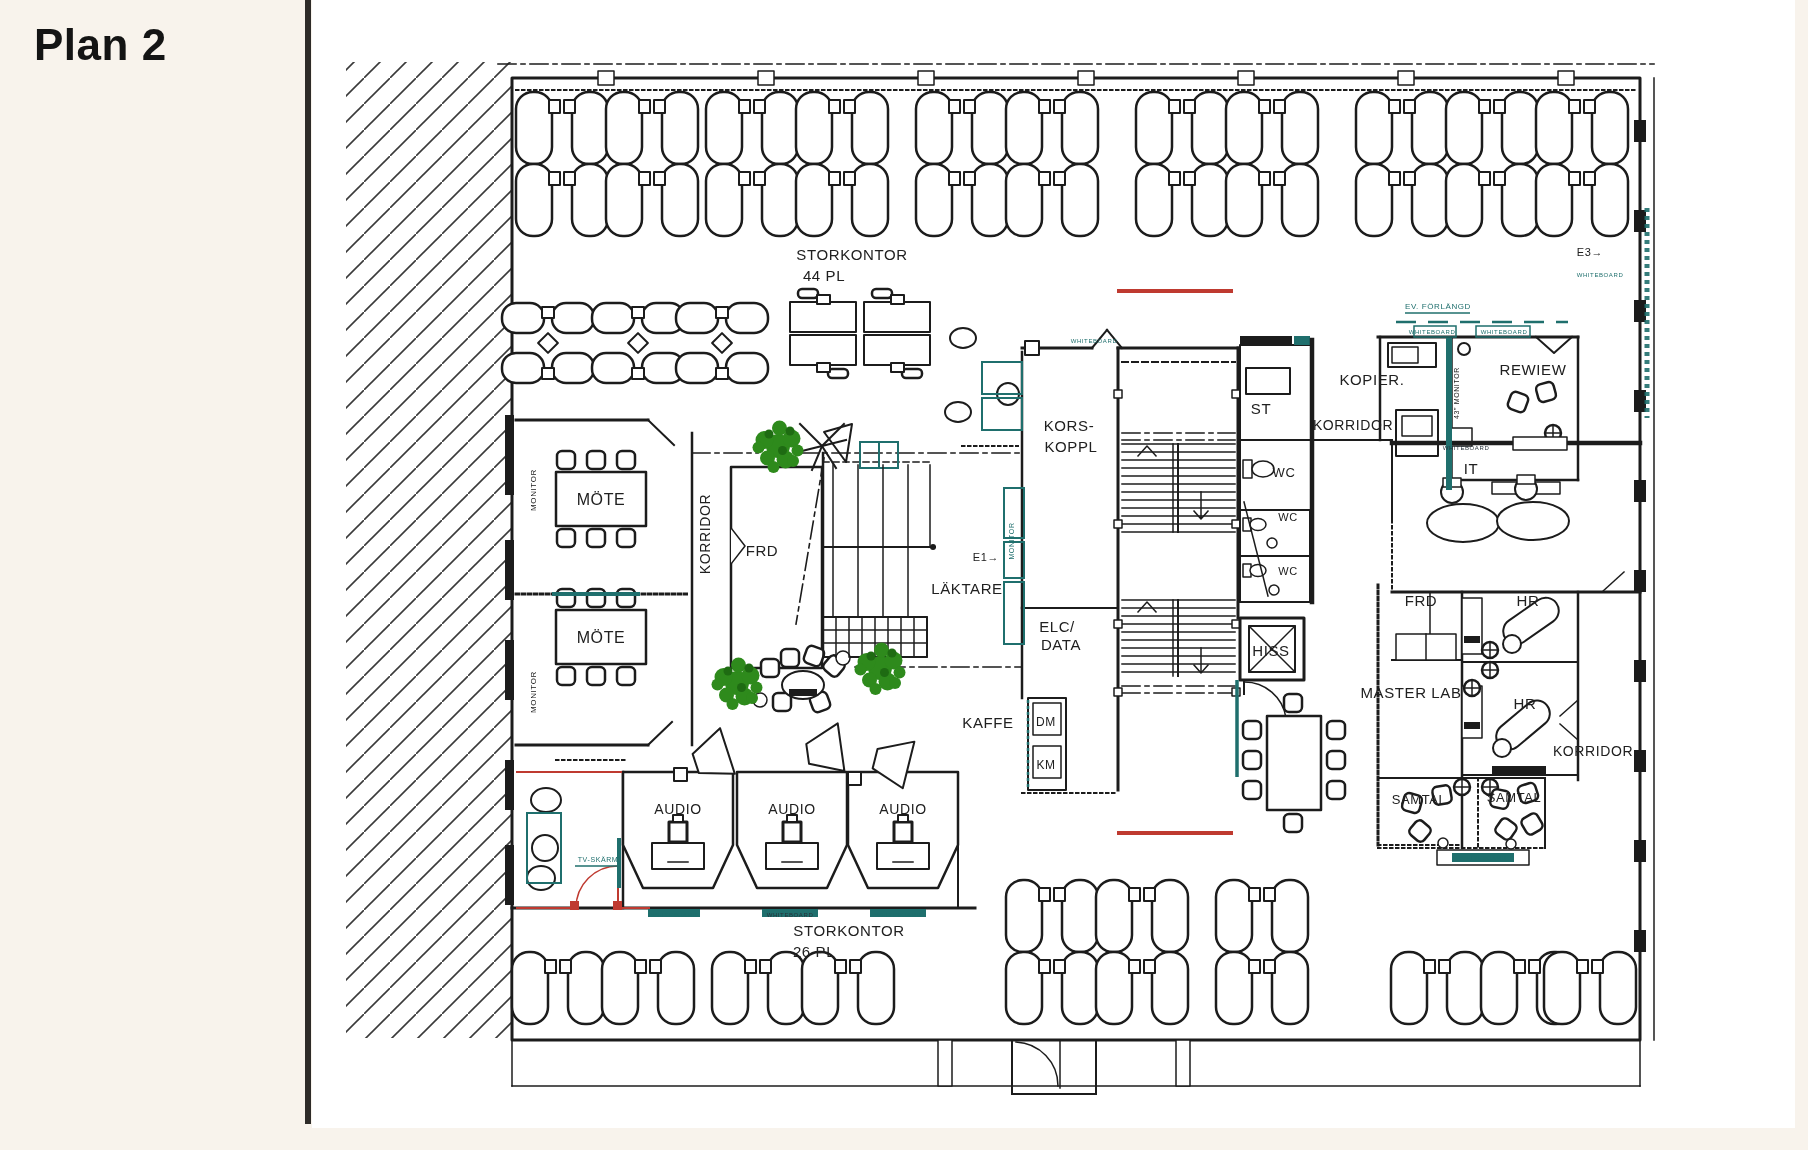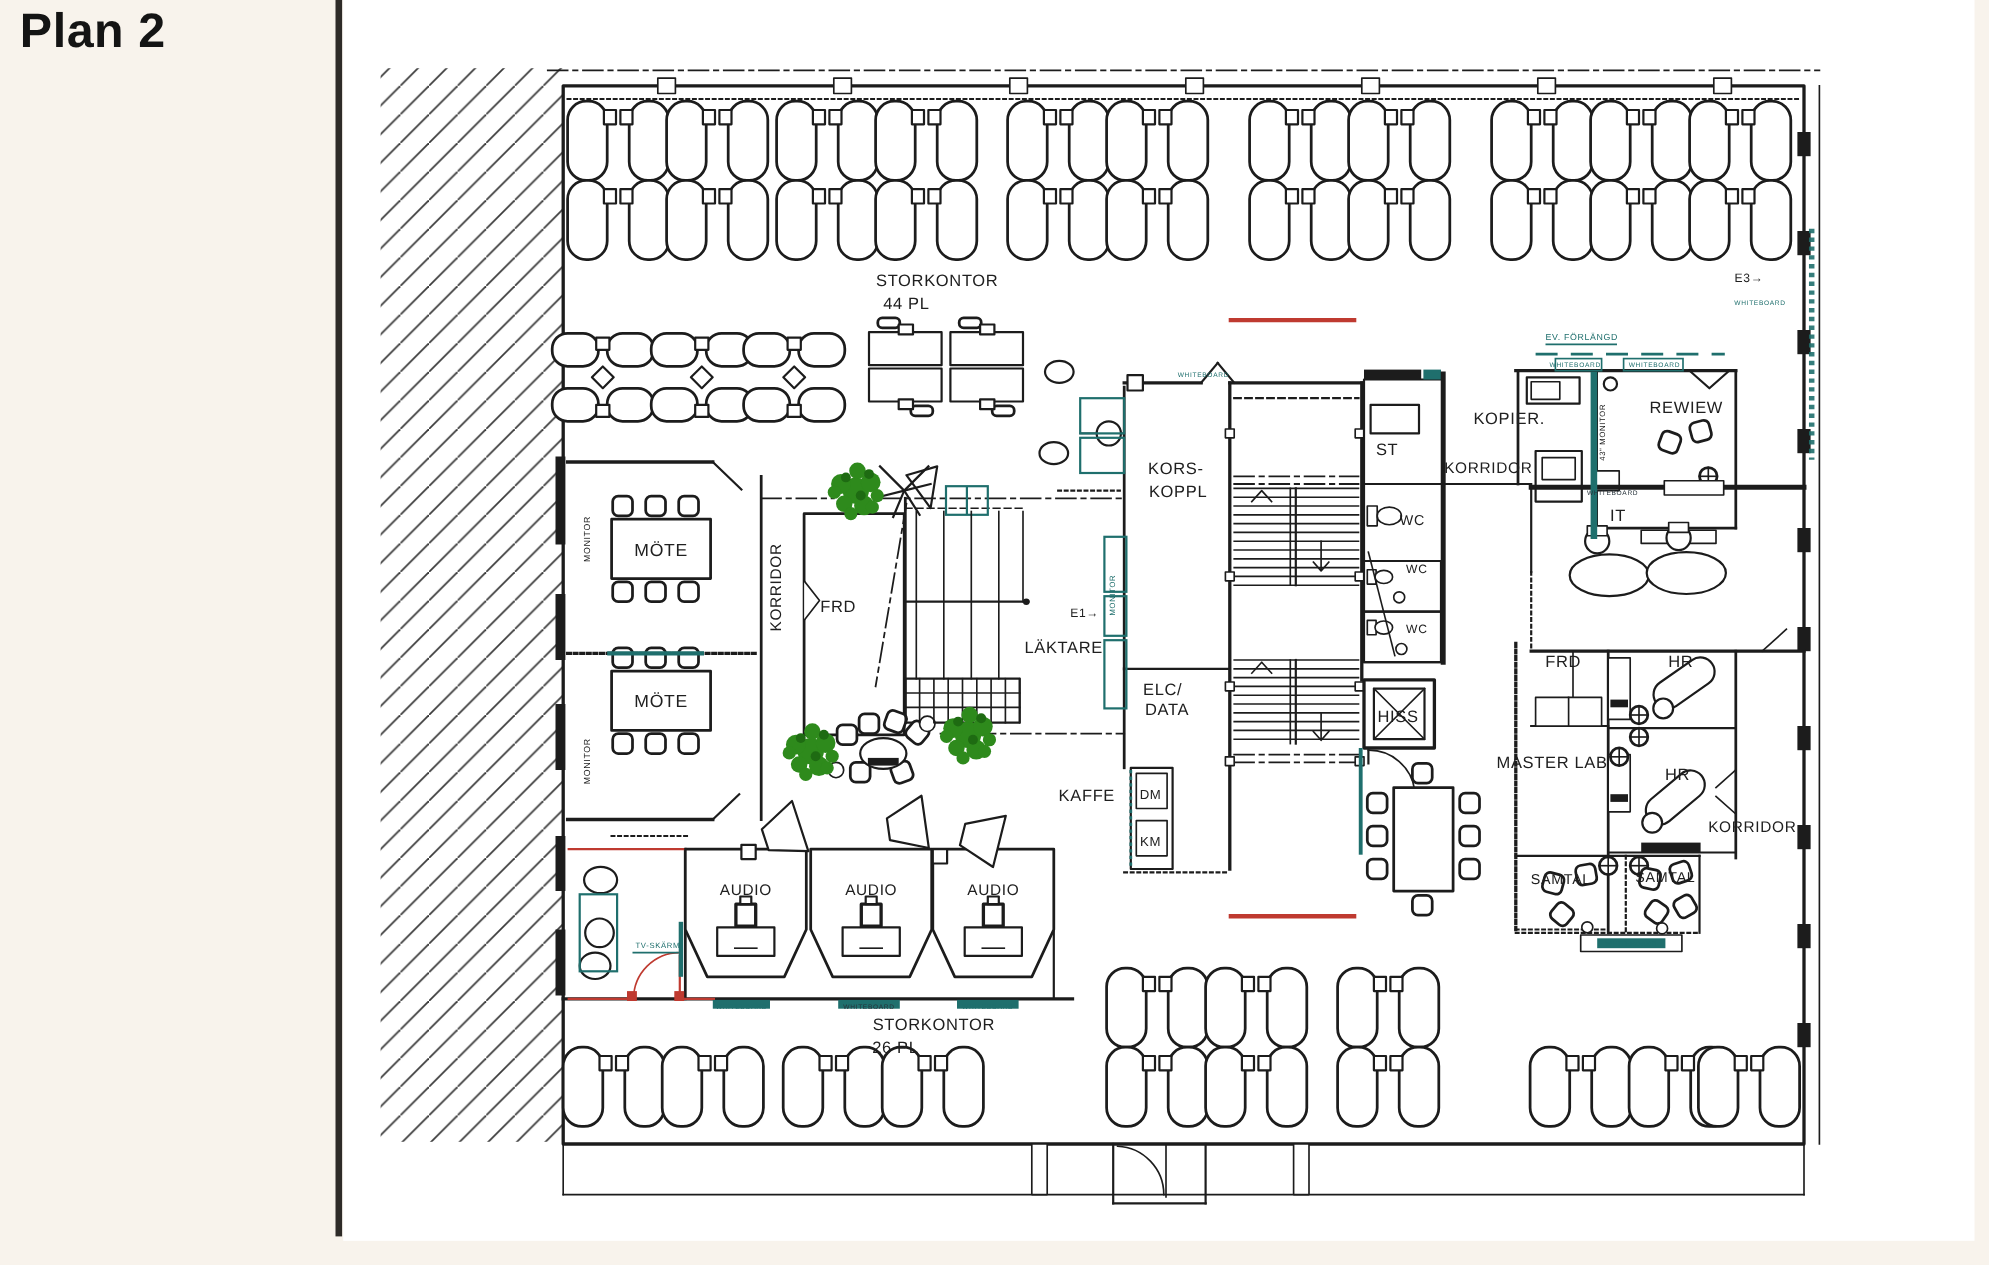--- a/index.html
+++ b/index.html
@@ -1,19 +1,19 @@
 <!DOCTYPE html>
 <html><head>
 <meta charset="utf-8">
 <style>
   html,body{margin:0;padding:0;background:#f8f3ec;}
   .page{position:relative;width:1808px;height:1150px;background:#f8f3ec;overflow:hidden;
         font-family:"Liberation Sans",sans-serif;}
   .title{position:absolute;left:18px;top:4px;font-size:44px;font-weight:800;color:#141414;
-         letter-spacing:.5px;margin:0;}
+         letter-spacing:.5px;margin:16px;}
   .divider{position:absolute;left:305px;top:0;width:6px;height:1124px;background:#2e2b28;}
   svg{position:absolute;left:0;top:0;}
   .w{stroke:#1c1c1c;fill:none;stroke-width:2.5;stroke-linecap:square;stroke-linejoin:round}
   .w1{stroke-width:1.5}.w2{stroke-width:2}.w3{stroke-width:3}.w4{stroke-width:4.5}
   .f{fill:#1c1c1c;stroke:none}
   .fw{fill:#ffffff}
   .sc{stroke-dasharray:2.5 3.5}
   .dd{stroke-dasharray:18 5 4 5;stroke-width:1.6}
   .dsh{stroke-dasharray:6 4}
   .teal{stroke:#1f6f6d}.tealf{fill:#1f6f6d;stroke:none}

